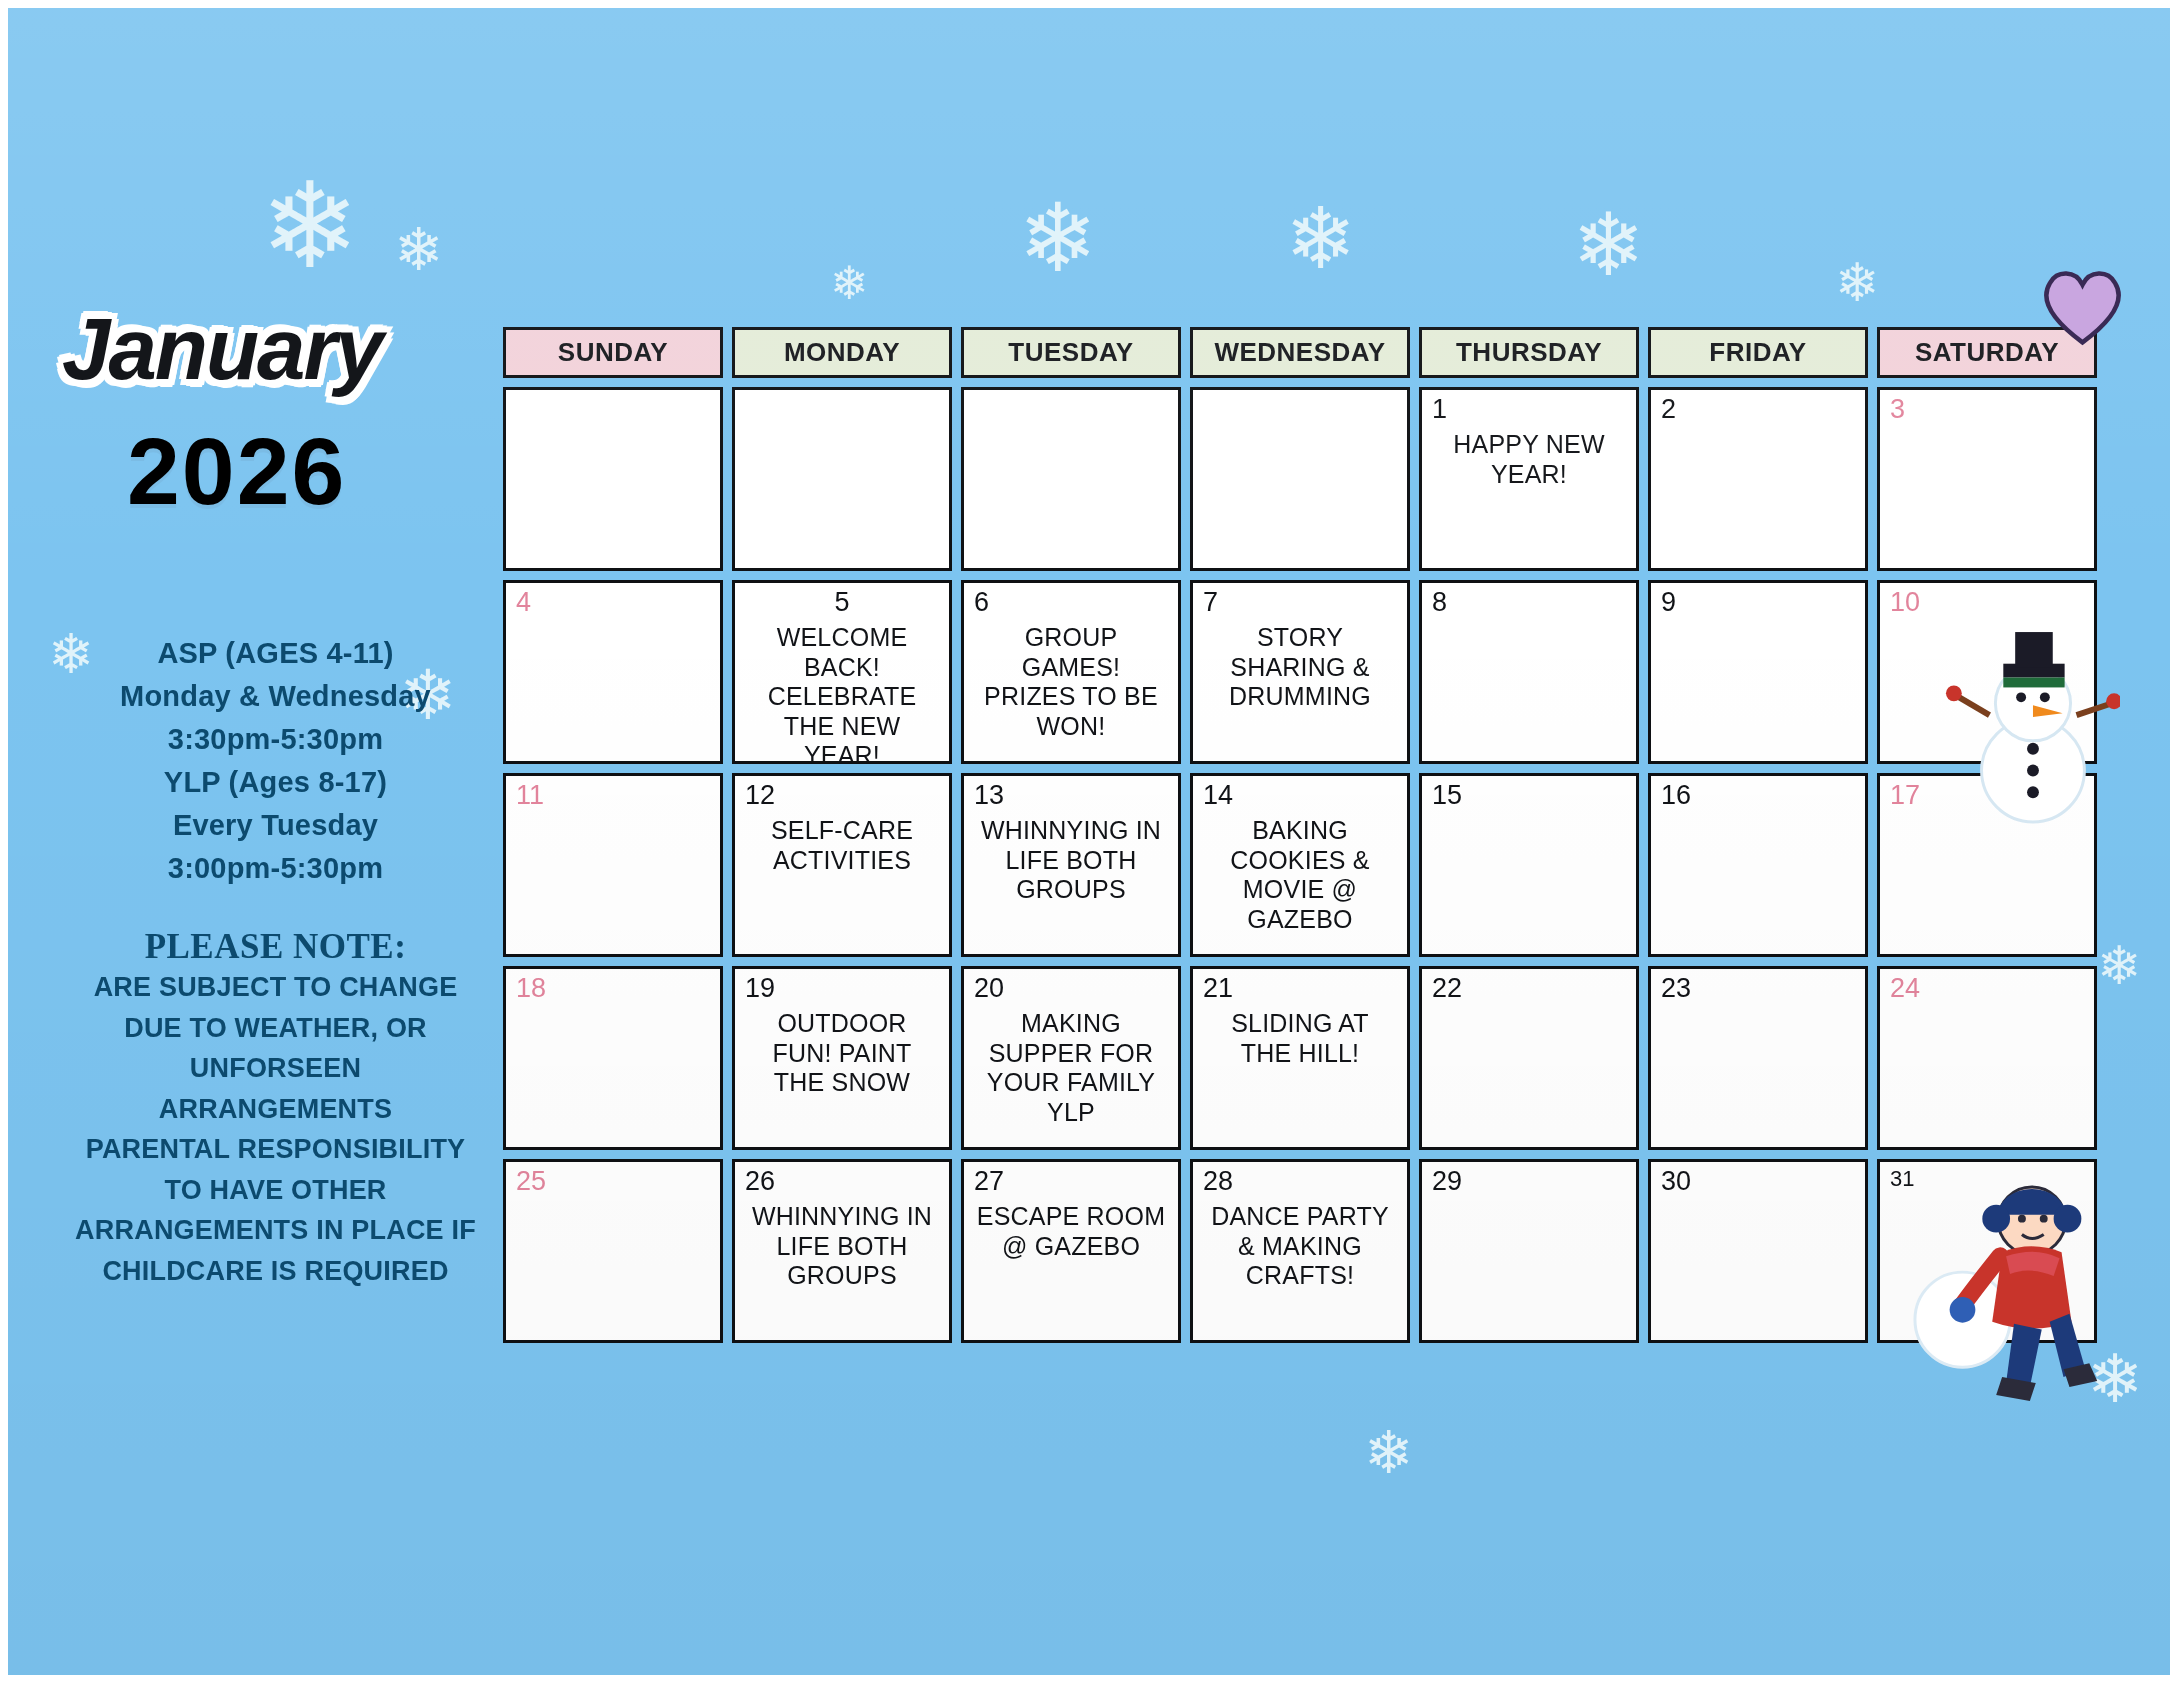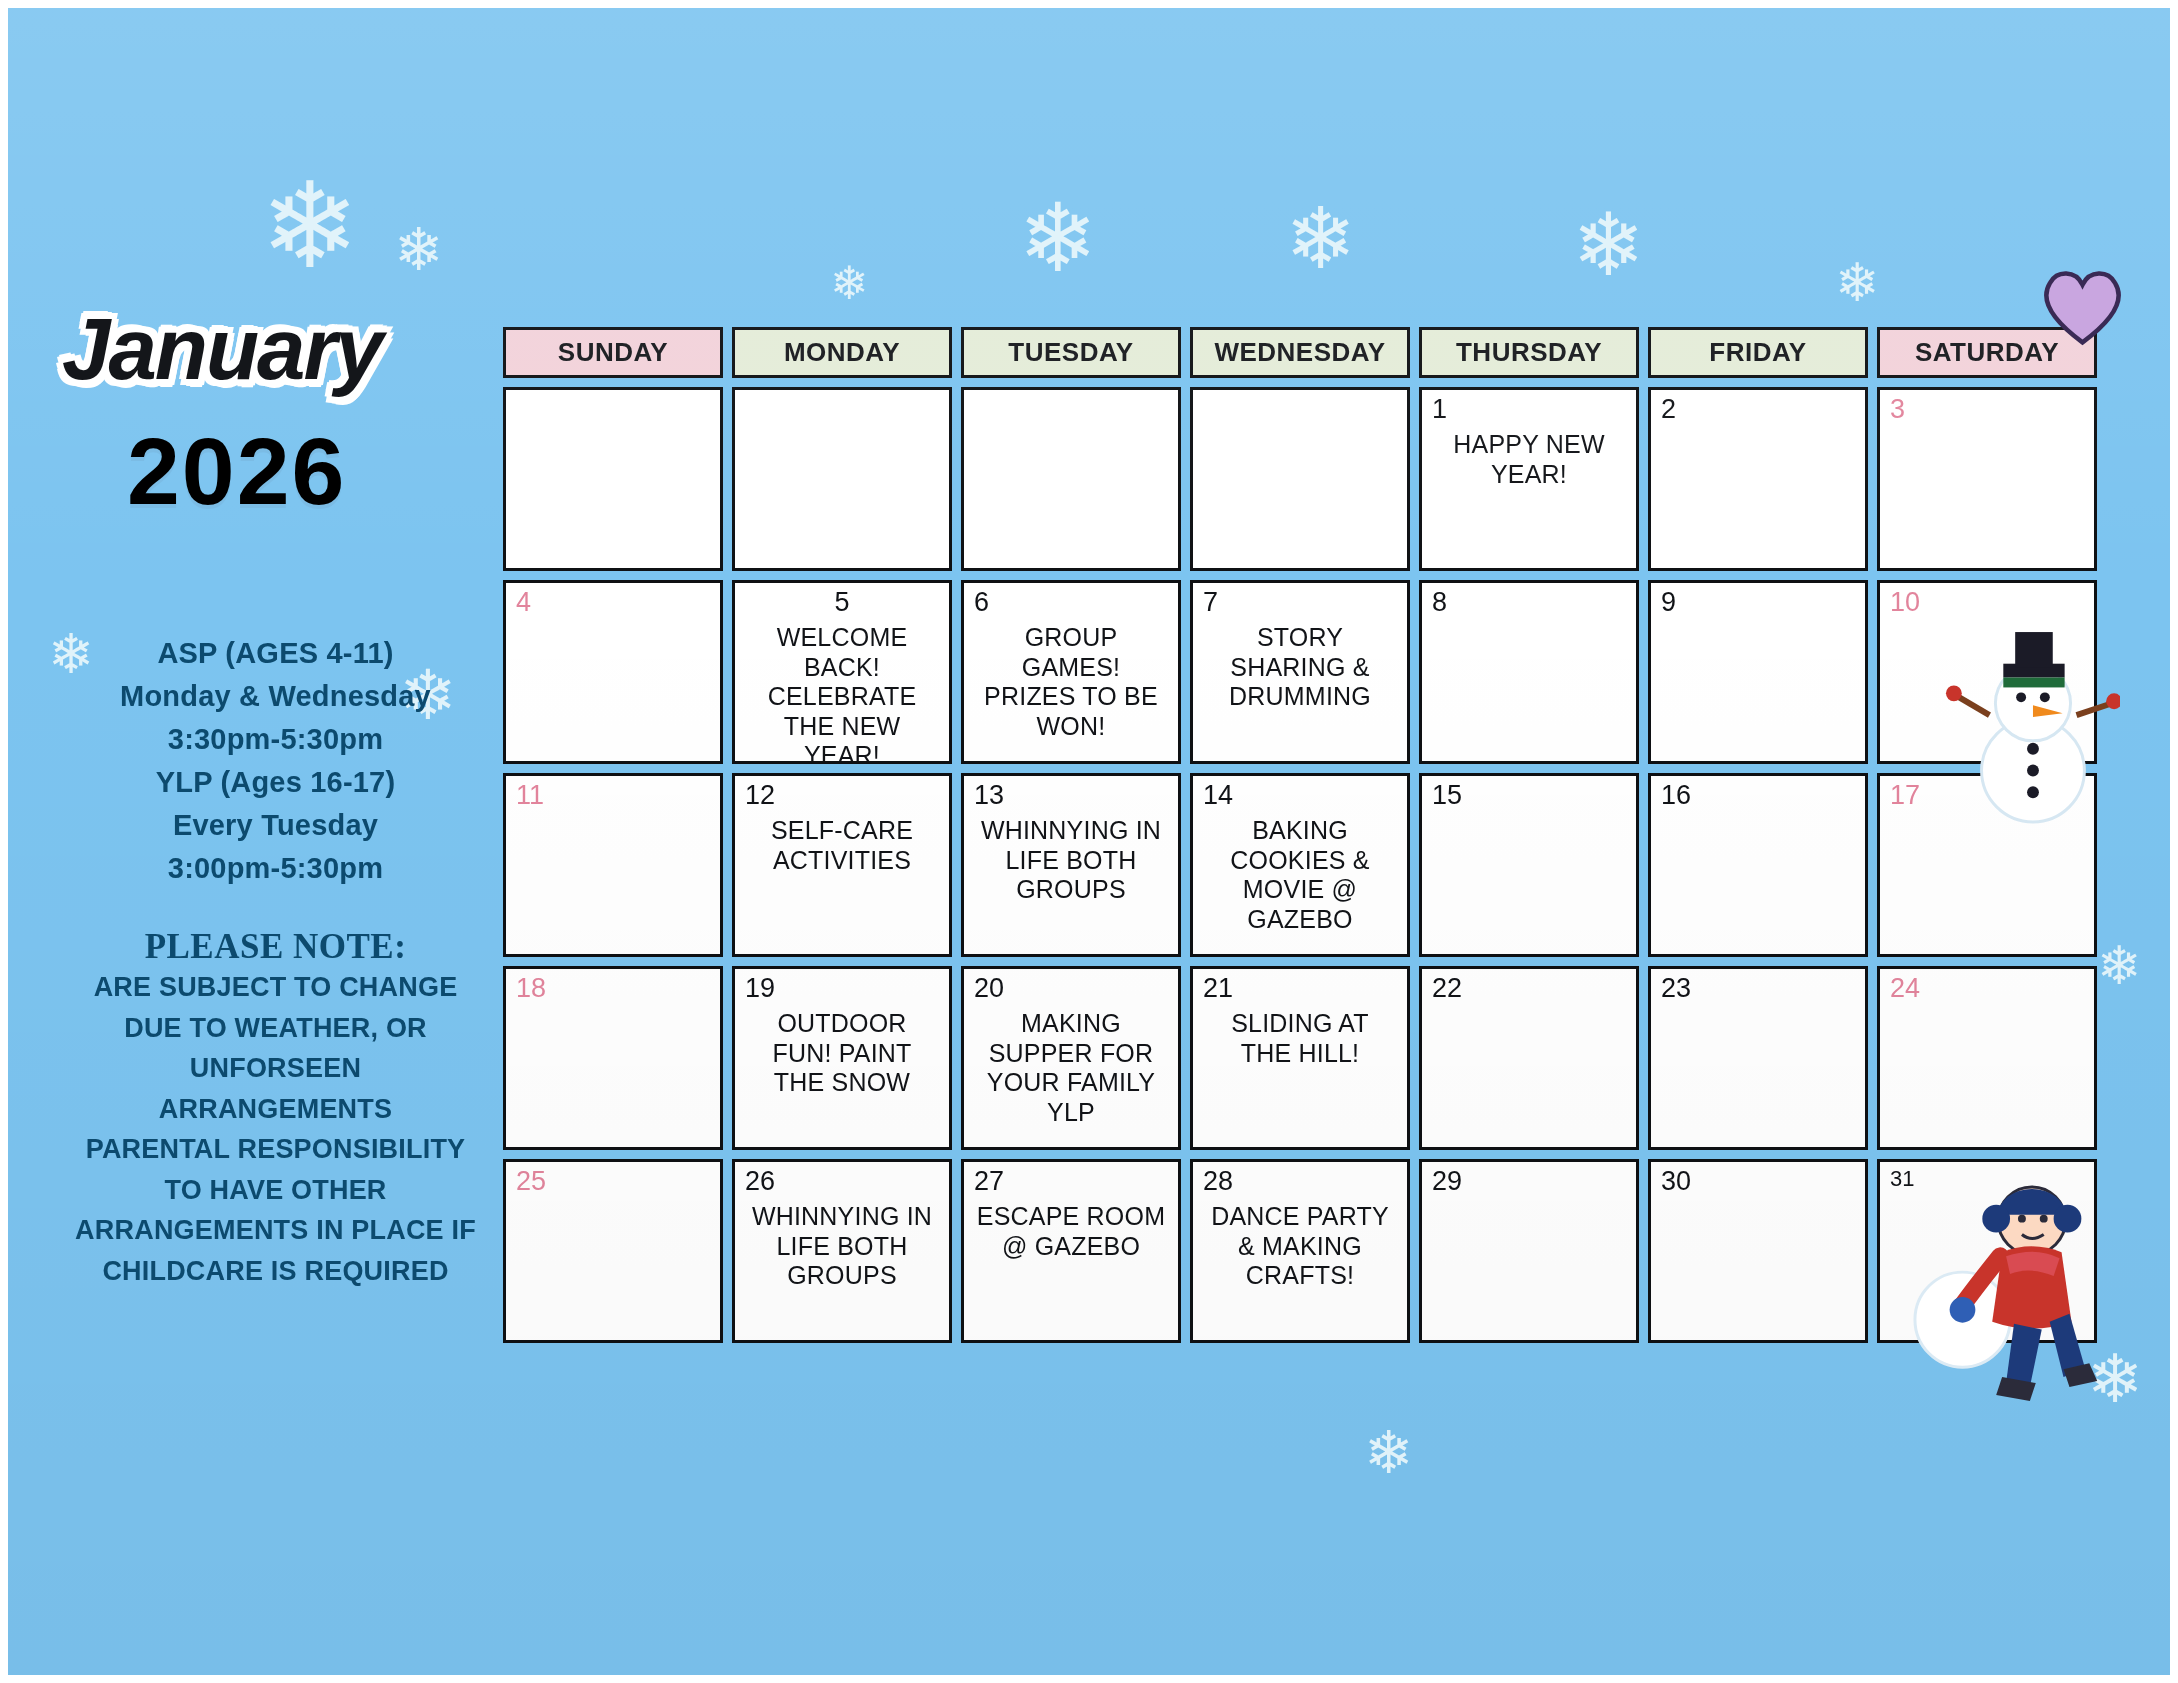--- a/index.html
+++ b/index.html
@@ -233,21 +233,21 @@
       <path d="M96 96 q30 -10 54 2 l-6 18 q-24 -10 -44 -2 z" fill="#d94b52"></path>
     </svg>
 
     <div class="month-title">January</div>
     <div class="year-title">2026</div>
 
     <div class="info-block">
       <div class="info-line">ASP (AGES 4-11)</div>
       <div class="info-line">Monday &amp; Wednesday</div>
       <div class="info-line">3:30pm-5:30pm</div>
-      <div class="info-line">YLP (Ages 16-17)</div>
+      <div class="info-line">YLP (Ages 8-17)</div>
       <div class="info-line">Every Tuesday</div>
       <div class="info-line">3:00pm-5:30pm</div>
 
       <div class="note-heading">PLEASE NOTE:</div>
       <div class="note-line">ARE SUBJECT TO CHANGE</div>
       <div class="note-line">DUE TO WEATHER, OR</div>
       <div class="note-line">UNFORSEEN</div>
       <div class="note-line">ARRANGEMENTS</div>
       <div class="note-line">PARENTAL RESPONSIBILITY</div>
       <div class="note-line">TO HAVE OTHER</div>

